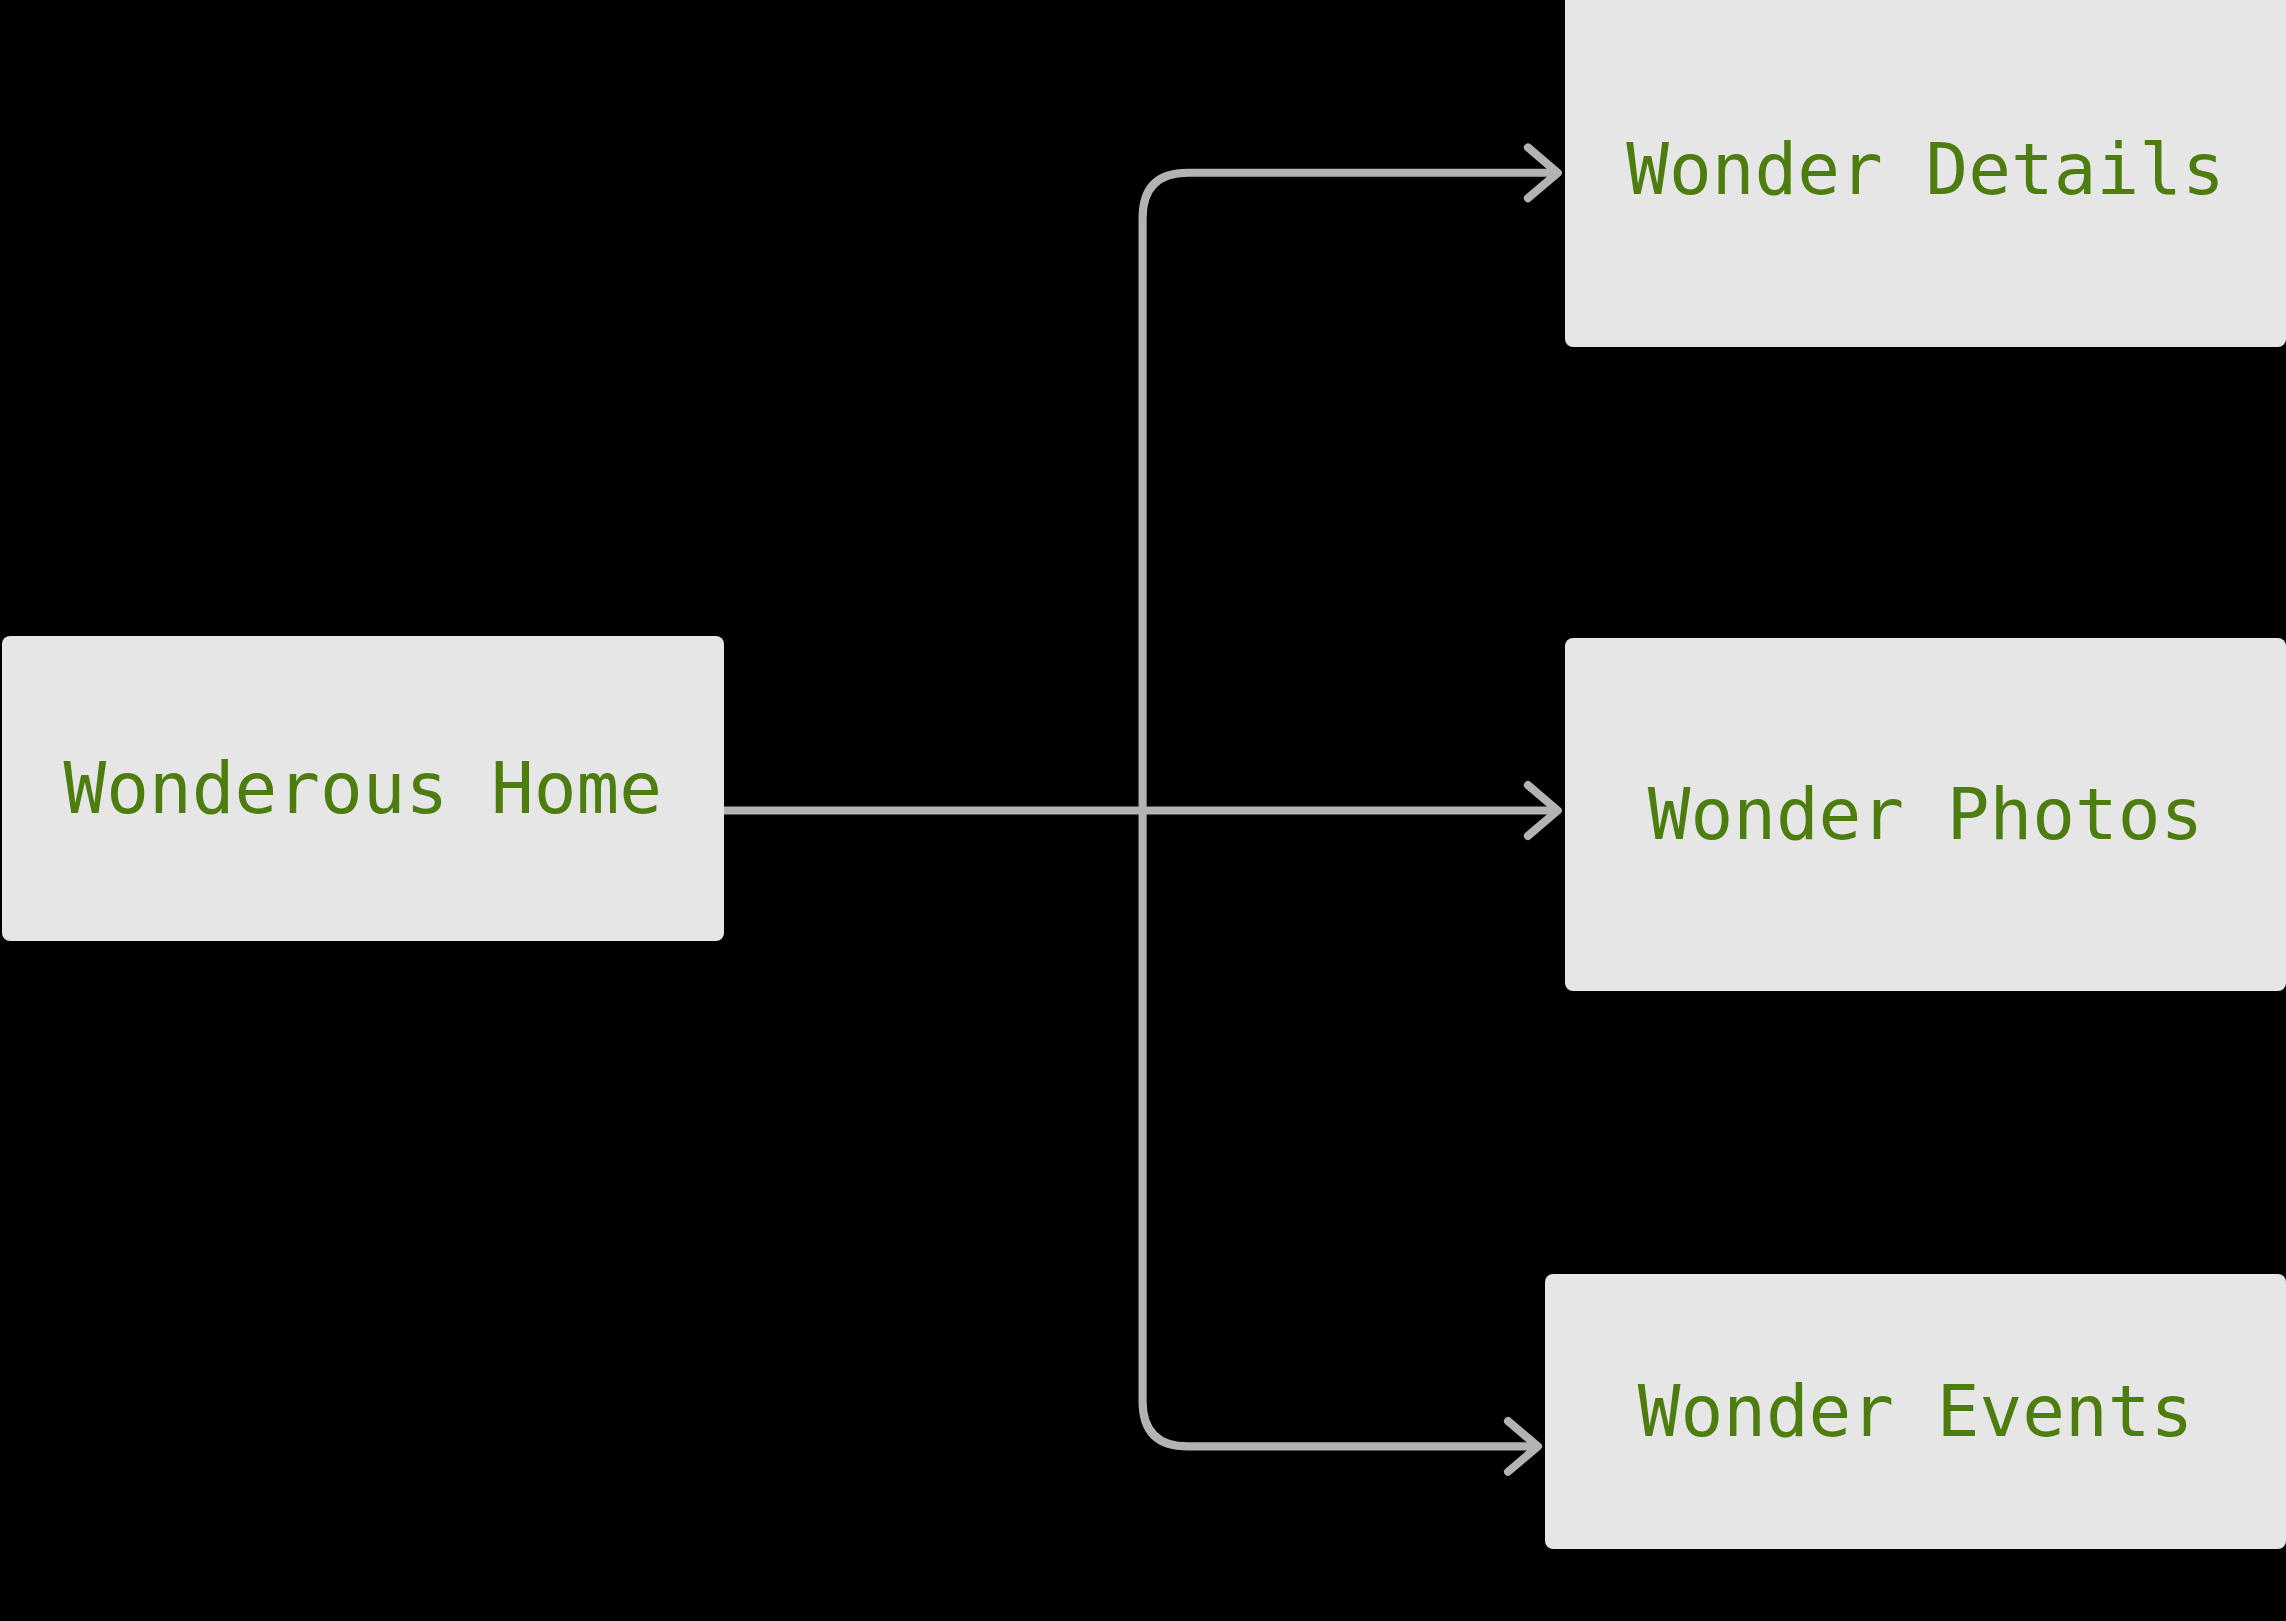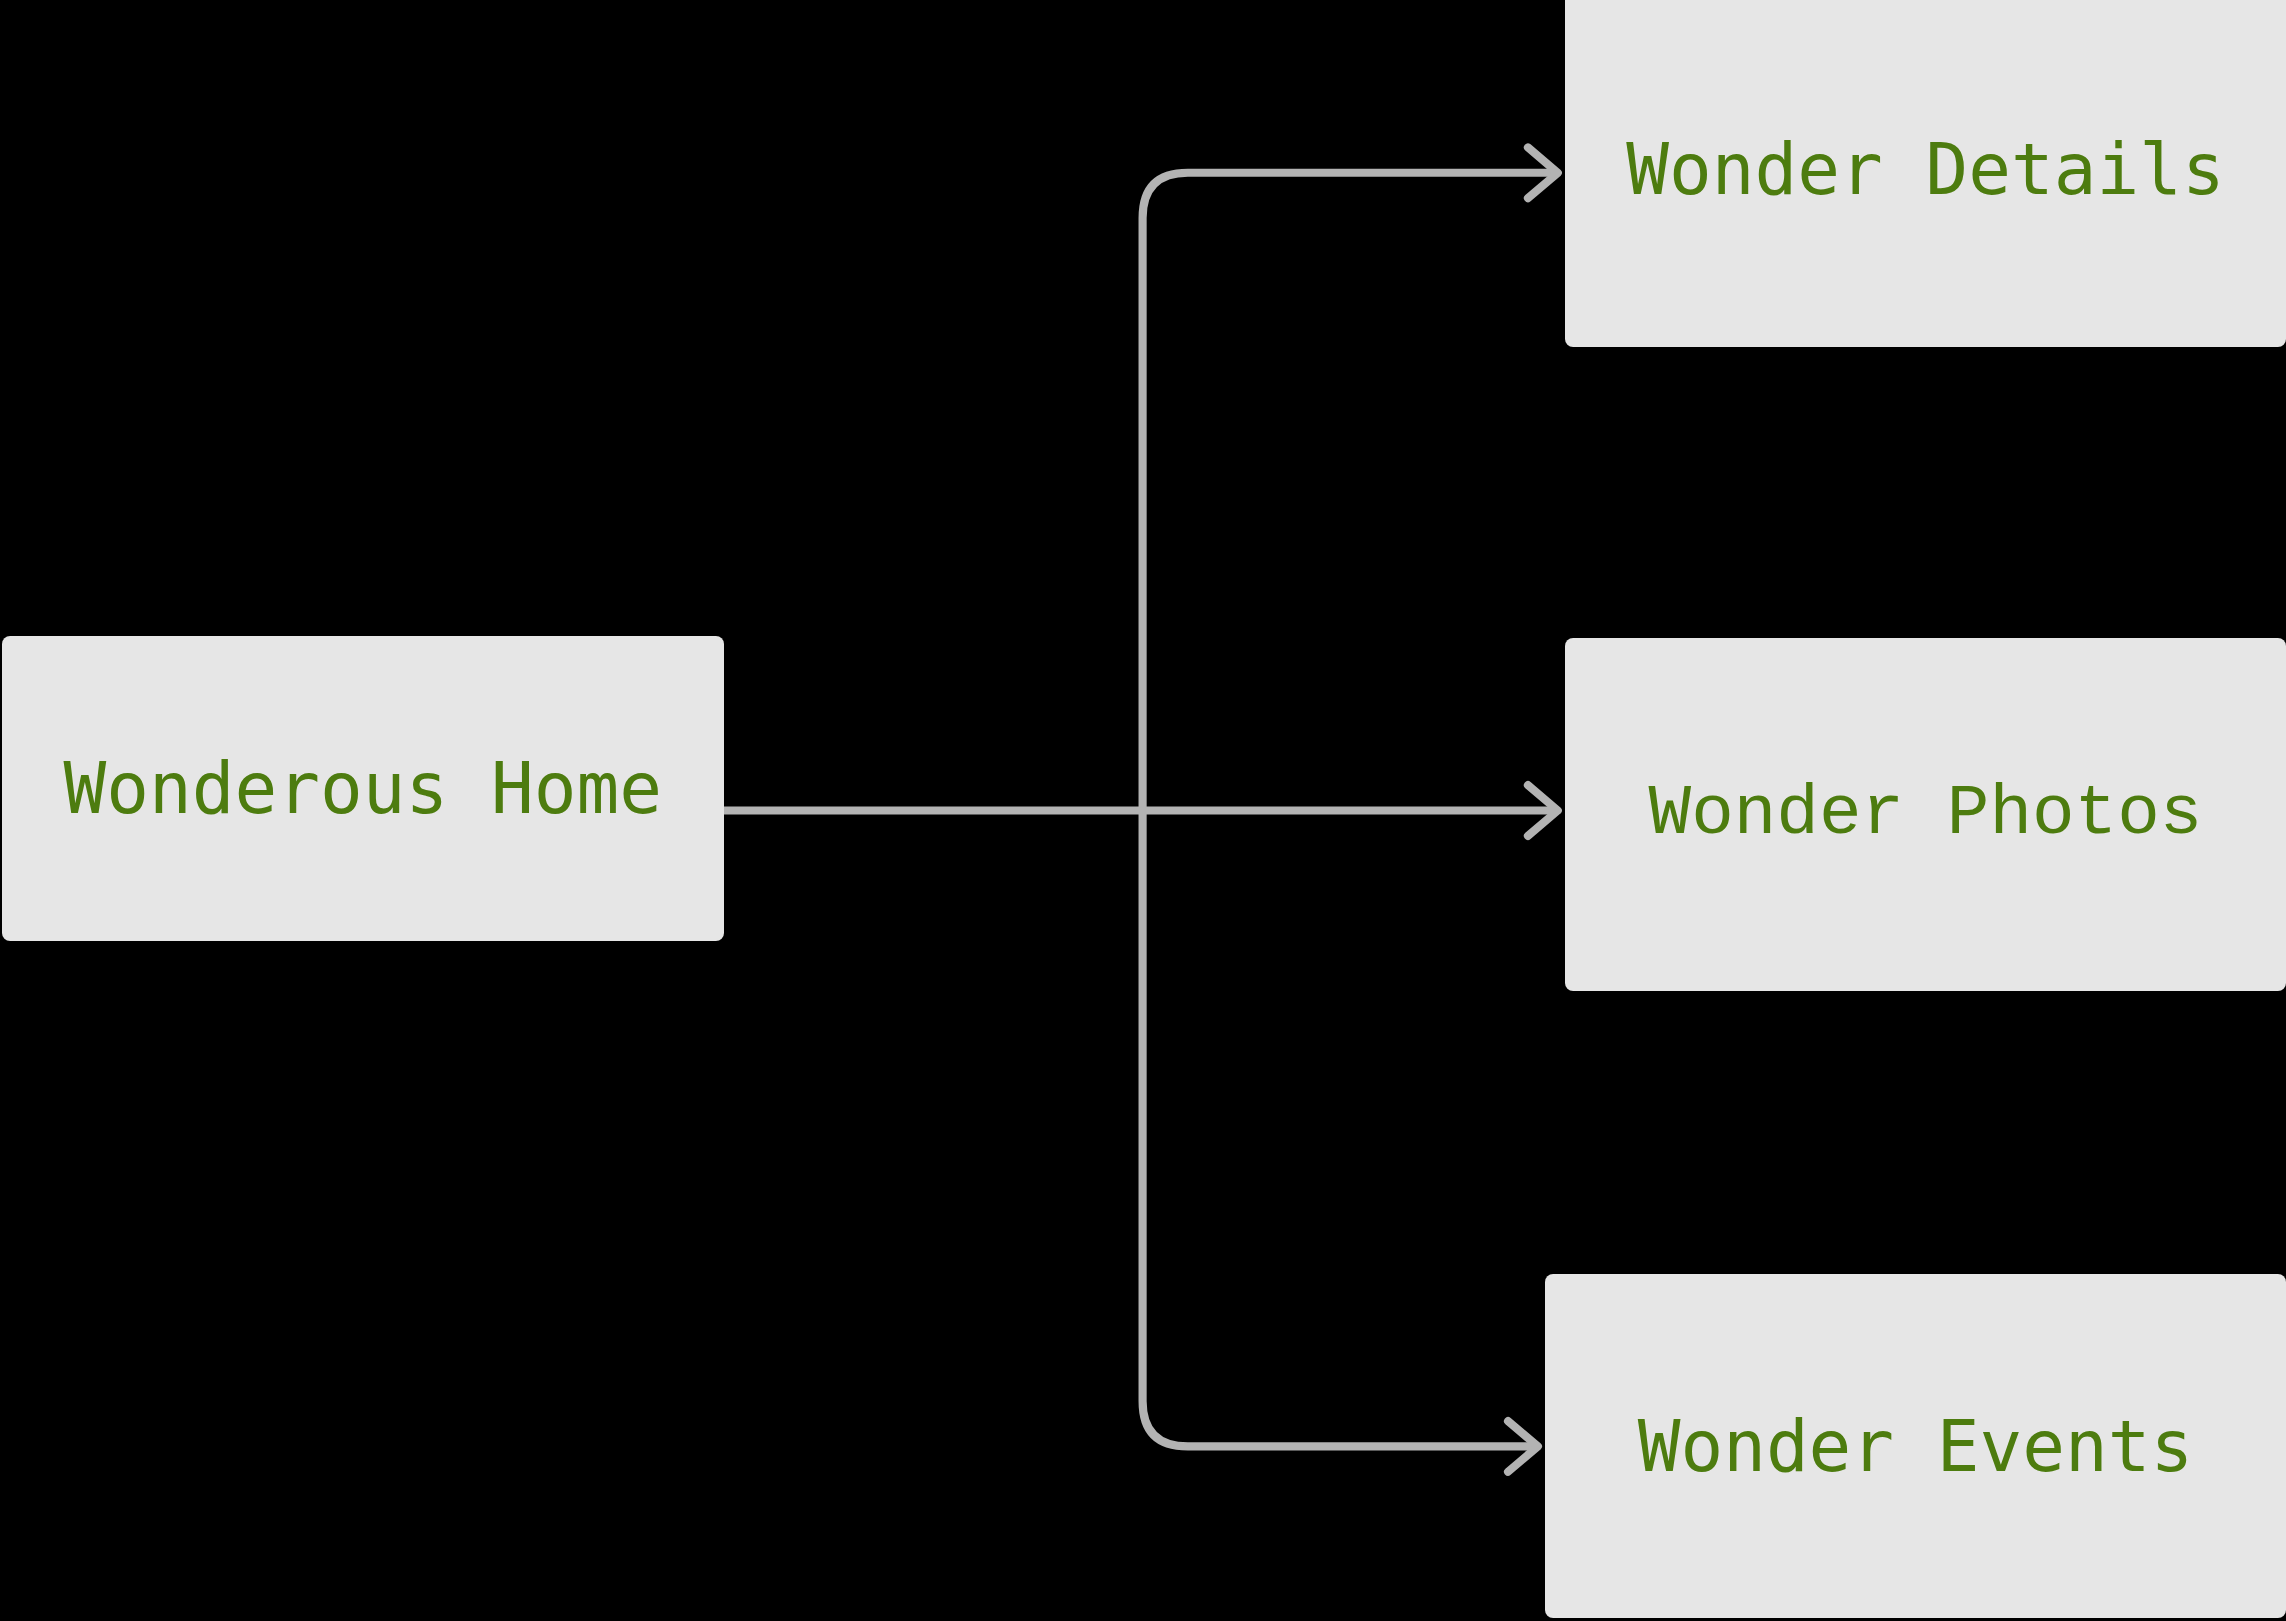--- a/index.html
+++ b/index.html
@@ -32,22 +32,22 @@
     user-select: none;
   }
   .node-label {
     display: block;
     color: #4d7c0f;
   }
 
   
   #node-home    { left: 1.8px;    top: 636px;  width: 722px; height: 305px; }
   #node-details { left: 1565px; top: -7.2px;   width: 721px; height: 354px; }
-  #node-photos  { left: 1565px; top: 638px;  width: 721px; height: 353px; font-family: Liberation Mono, monospace; }
-  #node-events  { left: 1545px; top: 1274px; width: 741px; height: 344px; }
+  #node-photos  { left: 1565px; top: 638px;  width: 721px; height: 353px; }
+  #node-events  { left: 1545px; top: 1274px; width: 741px; height: 275px; }
 
   #edges {
     position: absolute;
     left: 0;
     top: 0;
     width: 2287px;
     height: 1621px;
     pointer-events: none;
   }
   .edge-path {

